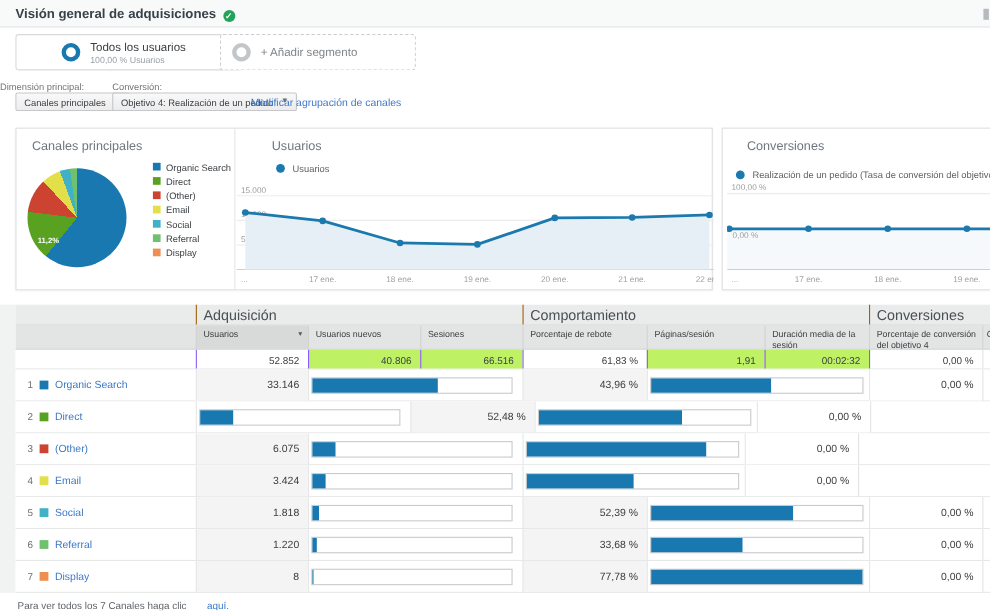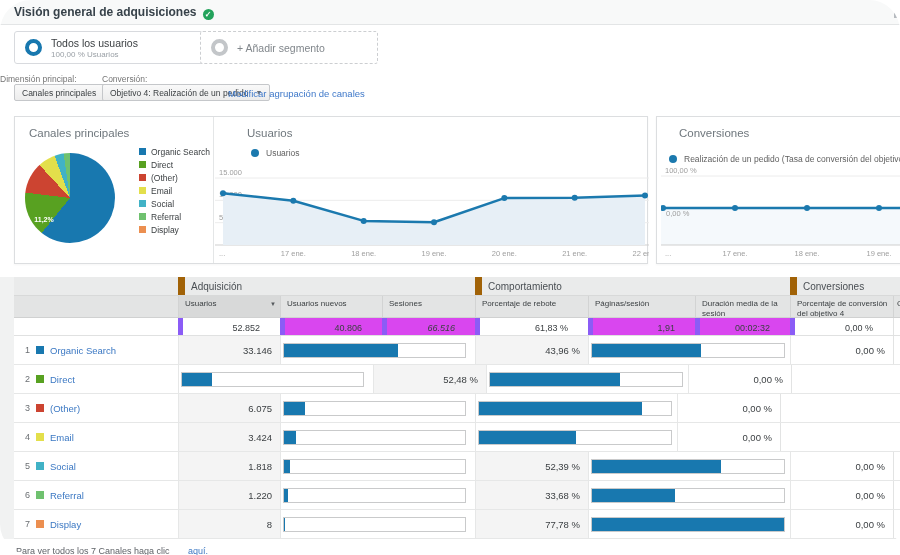--- a/index.html
+++ b/index.html
@@ -1,30 +1,30 @@
 <!DOCTYPE html>
 <html><head>
 <meta charset="utf-8">
 <style>
   * { box-sizing: border-box; margin: 0; padding: 0; }
   html,body { background:#fff; }
   .screen { position:relative; width:900px; height:555px; background:#fff; overflow:hidden;
-            font-family:"Liberation Sans",sans-serif; color:#3c4043;border-radius:31px; }
+            font-family:"Liberation Sans",sans-serif; color:#3c4043; }
 
   
   .topbar { position:absolute; left:0; top:0; width:900px; height:25px; background:#f8f9f9; border-bottom:1px solid #e3e5e6; }
   .page-title { position:absolute; left:14px; top:5px; font-size:12px; font-weight:bold; color:#37424a; }
   .badge { display:inline-block; width:11px; height:11px; background:#23a35c; border-radius:50%;
            color:#fff; font-size:8px; line-height:11px; text-align:center; vertical-align:-1px; margin-left:6px; }
   .win-icon { position:absolute; right:1px; top:8px; width:5px; height:10px; background:#9aa0a6; opacity:.7; }
 
   
   .chip { position:absolute; top:31px; height:33px; display:flex; align-items:center;
           background:#fff; border:1px solid #d8dade; border-radius:3px; cursor:pointer; }
-  #chip-all { left:14px; width:208px; }
+  #chip-all { left:14px; width:208px;padding-left:31px; }
   #chip-add { left:200px; width:178px; border:1px dashed #ccced1; }
   .ring { width:17px; height:17px; border:4px solid #1878af; border-radius:50%; margin:0 9px 0 10px; flex:none; }
   #chip-add .ring { border-color:#c3c6c9; }
   .chip-title { font-size:10.5px; color:#3c4043; }
   .chip-sub { font-size:8px; color:#9aa0a6; margin-top:1px; }
   .chip-add-label { font-size:10.5px; color:#80868b; }
 
   
   .ctrl-label { position:absolute; font-size:8.5px; color:#757575; }
   #dim-label { left:0; top:74px; }
@@ -55,30 +55,30 @@
   .series-label { font-size:8.5px; color:#616161; white-space:nowrap; }
   svg { position:absolute; display:block; }
   svg text { font-family:"Liberation Sans",sans-serif; }
 
   
   .table { position:absolute; left:0; top:277px; width:900px; }
   .gutter { position:absolute; left:0; top:0; width:14px; height:262px; background:#f1f2f2; }
   .trow { display:flex; margin-left:14px; }
   .grow { height:19px; background:#eaebeb; border-bottom:1px solid #d8d9d9; }
   .g-spacer { width:164px; }
-  .g-cell { font-size:10px; color:#4a4f54; padding-left:6px; line-height:19px; border-left:7px solid #a16207; overflow:hidden; white-space:nowrap; }
+  .g-cell { font-size:13px; color:#4a4f54; padding-left:6px; line-height:19px; border-left:1px solid #a16207; overflow:hidden; white-space:nowrap; }
   .hrow { height:22px; background:#e3e4e4; border-bottom:1px solid #d0d1d1; }
   .h-spacer { width:164px; }
   .h-cell { font-size:8px; color:#3c4043; padding:3px 4px 0 6px; border-left:1px solid #d2d3d3; line-height:1.2; overflow:hidden; cursor:pointer; }
   .h-sorted { background:#d8d9d9; }
   .sort-arrow { float:right; font-size:6px; color:#55595d; margin-top:2px; }
   .totrow { height:18px; background:#fff; border-bottom:1px solid #e0e1e1; }
   .t-spacer { width:164px; }
-  .t-cell { font-size:9px; color:#3c4043; text-align:right; padding:5px 20px 0 0; border-left:5px solid #8b5cf6; white-space:nowrap; }
-  .t-gray { background:#d946ef; }
+  .t-cell { font-size:9px; color:#3c4043; text-align:right; padding:5px 8px 0 0; border-left:1px solid #8b5cf6; white-space:nowrap; }
+  .t-gray { background:#bef264; }
   .drow { height:29px; border-bottom:1px solid #e6e7e7; background:#fff; }
   .d-channel { width:164px; display:flex; align-items:center; }
   .rank { width:16px; text-align:right; margin-right:6px; font-size:9px; color:#6b6f73; }
   .chsq { width:8px; height:8px; margin-right:6px; flex:none; }
   .chname { font-size:9.5px; color:#3b78c3; cursor:pointer; white-space:nowrap; }
   .d-num { text-align:right; font-size:9.5px; color:#3c4043; padding:9px 8px 0 0; border-left:1px solid #e6e7e7; background:#f4f4f4; }
   .d-users { width:102px; }
   .d-bounce { width:113px; }
   .d-barspan { border-left:1px solid #e6e7e7; padding:7px 0 0 2px; }
   .d-span1 { width:195px; }
@@ -241,21 +241,21 @@
       <div class="h-cell" style="width:107px;">Páginas/sesión</div>
       <div class="h-cell" style="width:95px;">Duración media de la sesión</div>
       <div class="h-cell" style="width:103px;">Porcentaje de conversión del objetivo 4</div>
       <div class="h-cut">C</div>
     </div>
 
     <div class="trow totrow">
       <div class="t-spacer"></div>
       <div class="t-cell" style="width:102px;">52.852</div>
       <div class="t-cell t-gray" style="width:102px;">40.806</div>
-      <div class="t-cell t-gray" style="width:93px;font-style:italic;">66.516</div>
+      <div class="t-cell t-gray" style="width:93px;">66.516</div>
       <div class="t-cell" style="width:113px;">61,83 %</div>
       <div class="t-cell t-gray" style="width:107px;">1,91</div>
       <div class="t-cell t-gray" style="width:95px;">00:02:32</div>
       <div class="t-cell" style="width:103px;">0,00 %</div>
       <div class="t-cut"></div>
     </div>
 
     <div id="rows-container">
   <div class="trow drow">
     <div class="d-channel">

